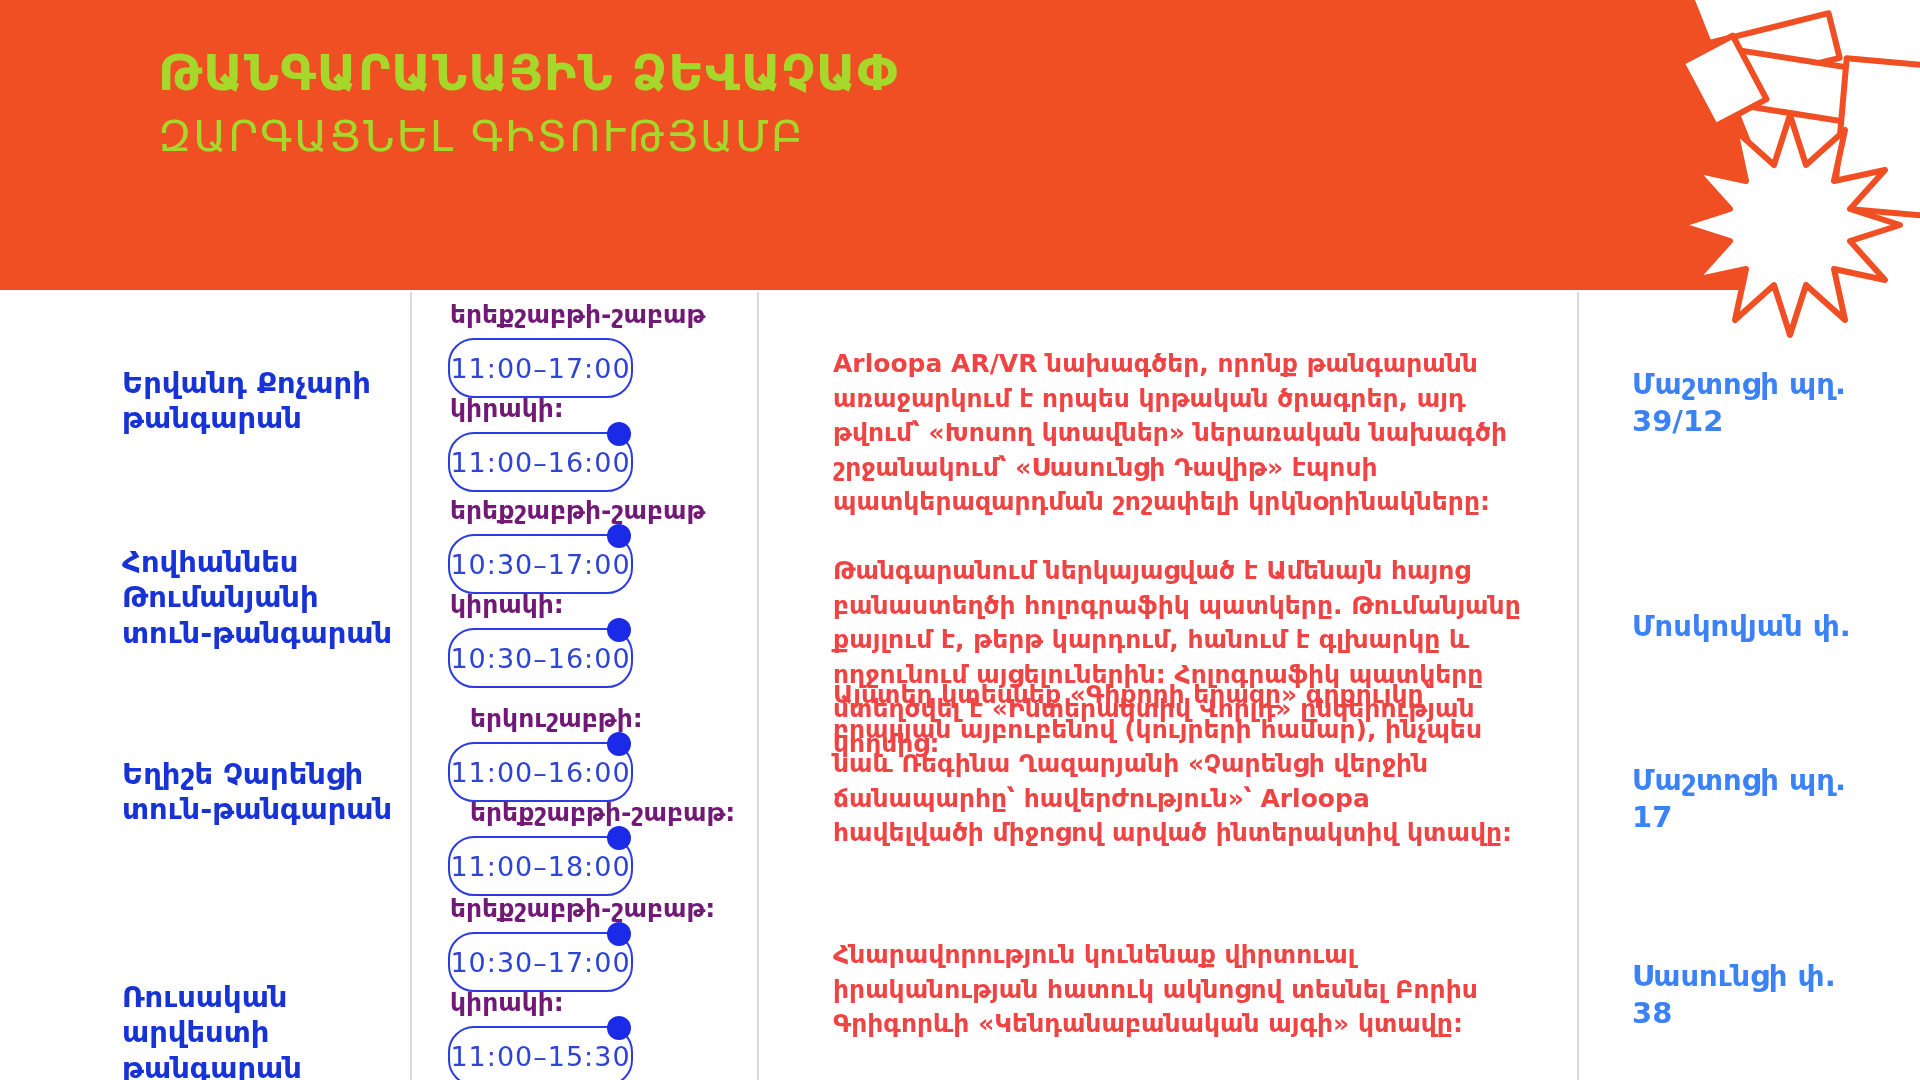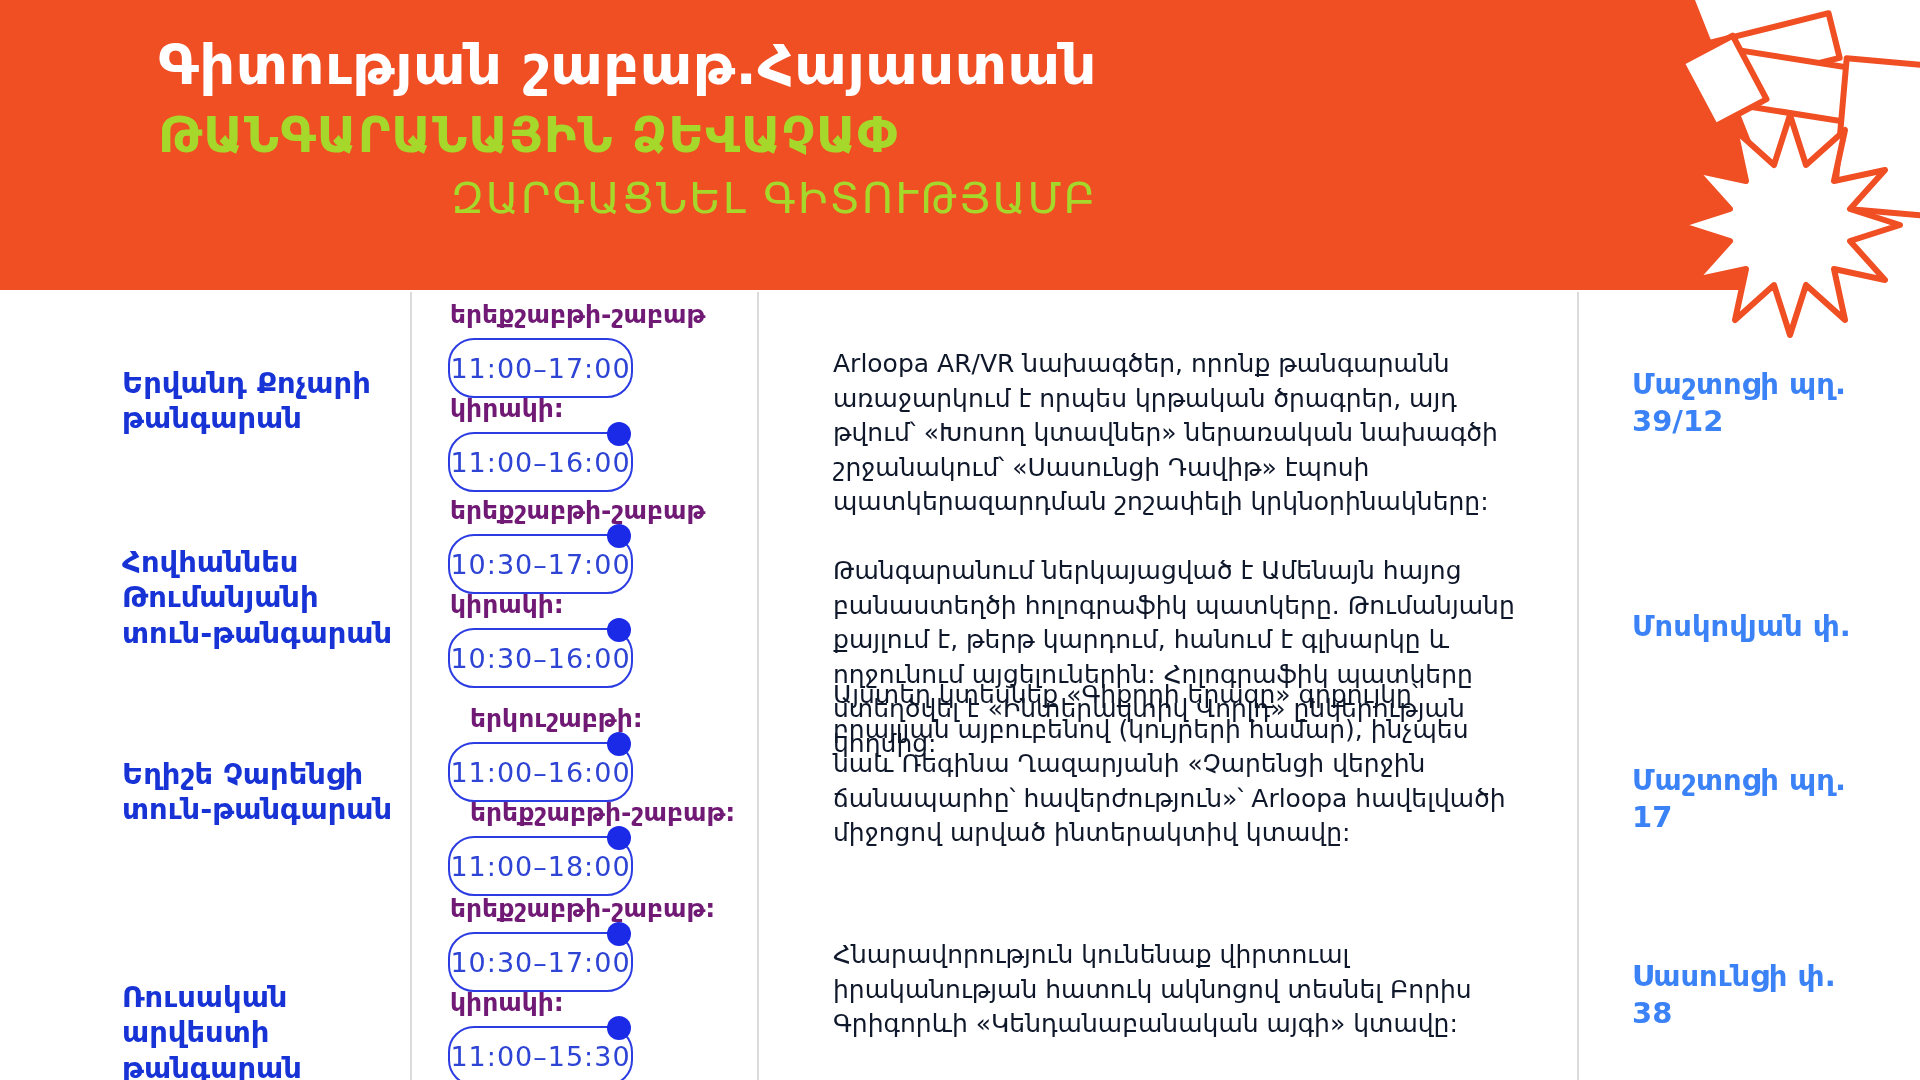--- a/index.html
+++ b/index.html
@@ -18,21 +18,21 @@
   .page-title{
     color:#ffffff; font-size:56px; font-weight:bold; letter-spacing:0.5px;
     line-height:1.1;
   }
   .page-subtitle{
     color:#A5D82B; font-size:49px; font-weight:bold; letter-spacing:1px;
     line-height:1.05; margin-top:14px;
   }
   .page-tagline{
     color:#A5D82B; font-size:43px; font-weight:normal; letter-spacing:2px;
-    line-height:1.0; margin-top:16px;text-align:right;
+    line-height:1.0; margin-top:16px;
   }
   .decoration{ position:absolute; right:0; top:0; width:580px; height:370px; }
   
   .vline{
     position:absolute; top:292px; width:2px; height:788px; background:#DBDBDB;
   }
   .vline.v1{ left:410px; }
   .vline.v2{ left:757px; }
   .vline.v3{ left:1577px; }
 
@@ -49,35 +49,34 @@
     border:2.5px solid #2B3CE2; border-radius:26px;
     display:flex; align-items:center; justify-content:center;
     color:#2D44D4; font-size:27px; letter-spacing:1px; white-space:nowrap;
   }
   .dot{
     position:absolute; top:-12px; right:0px; width:24px; height:24px;
     border-radius:50%; background:#1B2AE6;
   }
   .desc{
     position:absolute; left:833px; width:690px;
-    color:#0f172a; font-size:25px; line-height:1.38; font-weight:normal;
+    color:#ef4444; font-size:25px; line-height:1.38; font-weight:bold;
   }
   .addr{
     position:absolute; left:1632px; width:260px;
     color:#3b82f6; font-size:29px; font-weight:bold; line-height:1.28;
   }
 </style>
 </head>
 <body>
 
 <div class="canvas">
 
   <div class="header">
     <div class="header-text">
-      <div class="page-title">Գիտության շաբաթ.Հայաստան</div>
       <div class="page-subtitle">ԹԱՆԳԱՐԱՆԱՅԻՆ ՁԵՎԱՉԱՓ</div>
       <div class="page-tagline">ԶԱՐԳԱՑՆԵԼ ԳԻՏՈՒԹՅԱՄԲ</div>
     </div>
   </div>
 
   <svg class="decoration" viewBox="0 0 580 370" xmlns="http://www.w3.org/2000/svg">
 
     <polygon points="355,0 580,0 580,290 470,290" fill="#ffffff" stroke="none"></polygon>
 
     <g fill="#ffffff" stroke="#F04E23" stroke-width="6" stroke-linejoin="round">

